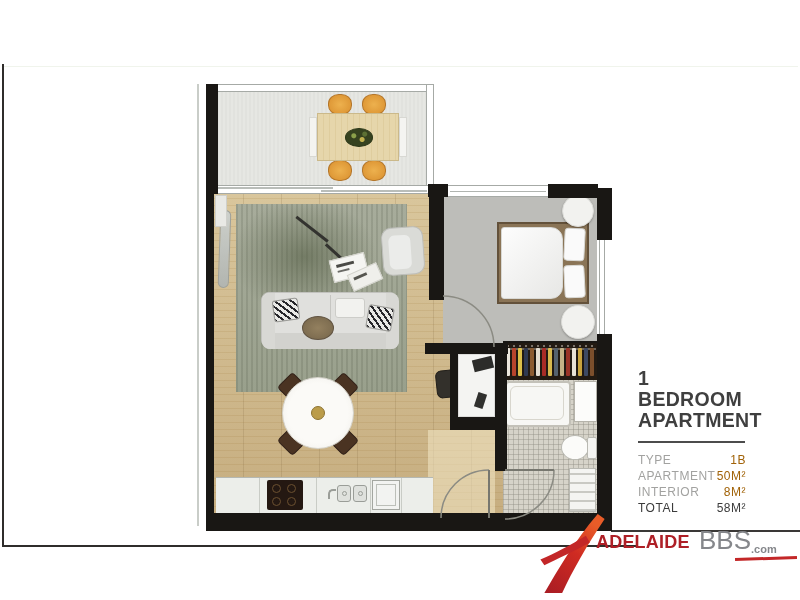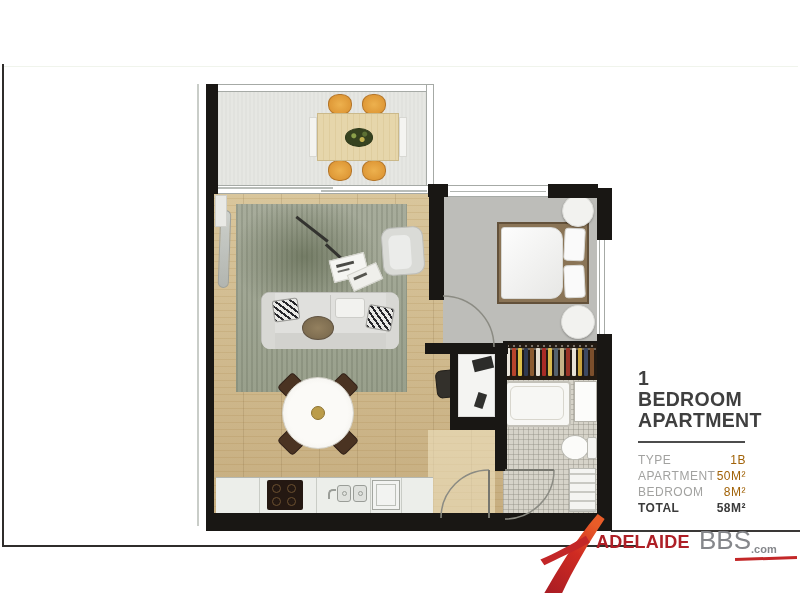--- a/index.html
+++ b/index.html
@@ -35,21 +35,21 @@
       linear-gradient(180deg,#a7ac9b,#99a08c);
   }
   .chev{background:repeating-linear-gradient(45deg,#26262a 0 2px,#e9e9e6 2px 5px);
         border:1px solid #9a9a96;border-radius:3px;}
 
   
   .ttl{font-size:19.5px;font-weight:bold;color:#3f3f3f;letter-spacing:.3px;line-height:21px;}
   .specrow{display:flex;justify-content:space-between;font-size:12px;letter-spacing:.5px;
            color:#a2a2a0;height:16px;line-height:16px;}
   .specrow .v{color:#a16207;}
-  .row-strong, .row-strong .v{color:#3b3b3b;font-weight:bold;gap:36px;}
+  .row-strong, .row-strong .v{color:#3b3b3b;font-weight:normal;gap:36px;}
 
   
   .brand-red{font-size:18px;font-weight:800;color:#ae1f26;letter-spacing:.2px;}
   .brand-gray{font-size:26px;font-weight:400;color:#85878b;letter-spacing:0;}
   .brand-tld{font-size:11px;font-weight:700;color:#85878b;}
   .brand-cn{font-size:23px;font-weight:700;color:#c32728;letter-spacing:2px;}
 </style>
 </head>
 <body>
 
@@ -235,21 +235,21 @@
     <div style="width:107px;height:2px;background:#4c4c4c;margin:10px 0 9px 0;"></div>
     <div class="specrow">
       <span>TYPE</span>
       <span class="v">1B</span>
     </div>
     <div class="specrow">
       <span>APARTMENT</span>
       <span class="v">50M²</span>
     </div>
     <div class="specrow">
-      <span>BEDROOM</span>
+      <span>INTERIOR</span>
       <span class="v">8M²</span>
     </div>
     <div class="specrow row-strong">
       <span>TOTAL</span>
       <span class="v">58M²</span>
     </div>
   </div>
 
   <div class="a" style="left:538px;top:508px;width:262px;height:86px;">
     <svg class="a" style="left:2px;top:2px;width:70px;height:84px;" viewBox="0 0 70 85">

